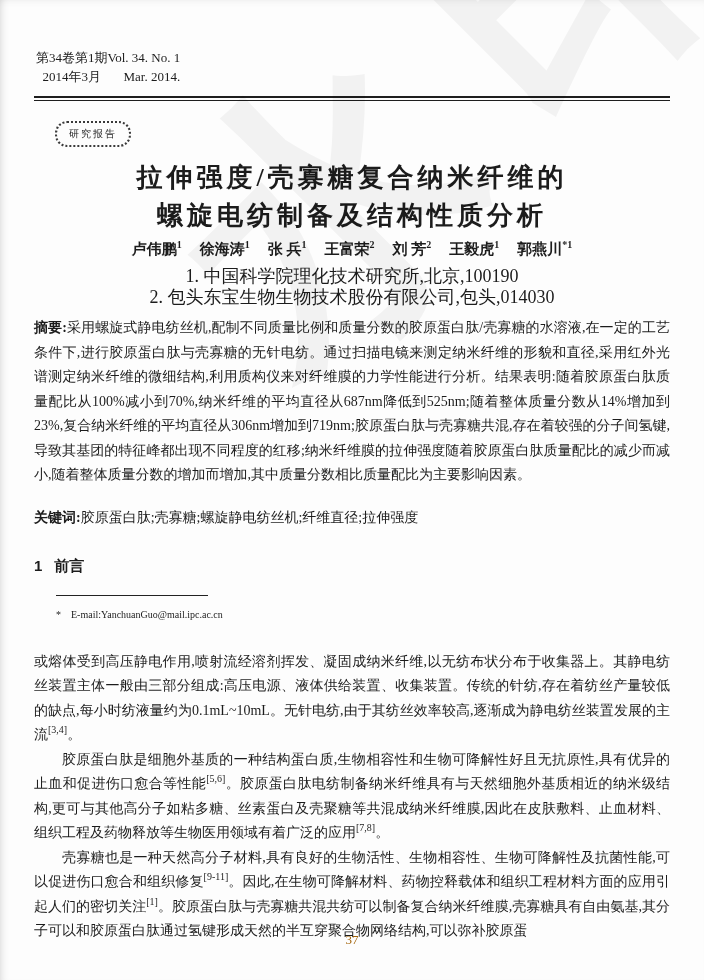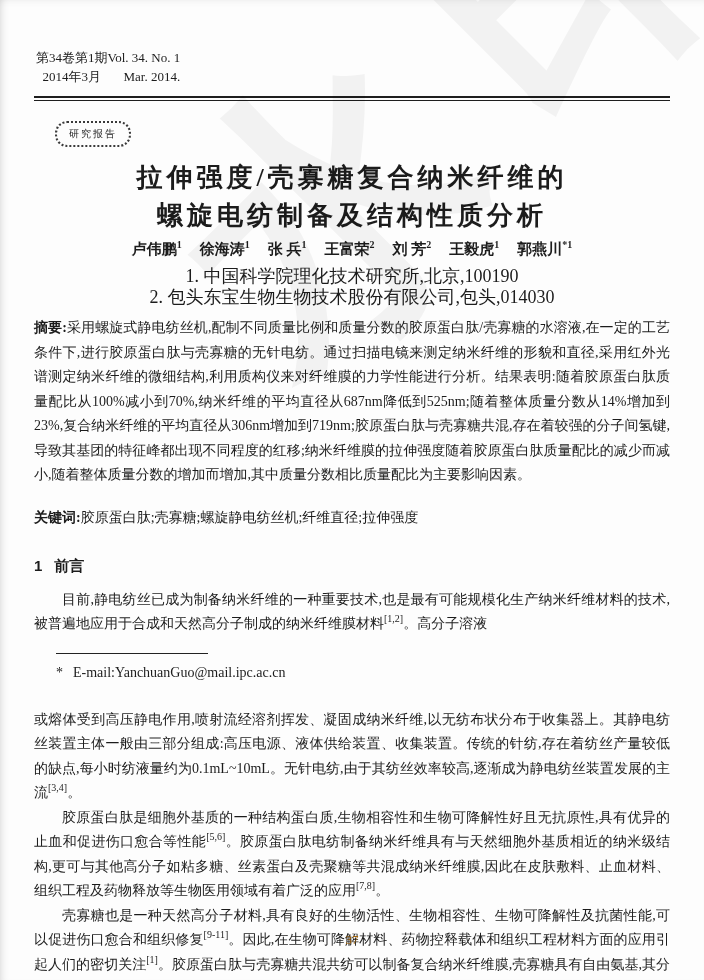--- a/index.html
+++ b/index.html
@@ -43,21 +43,21 @@
   .col p { text-align:justify; }
   sup { font-size:10px; line-height:0; }
   .lead-bold { font-weight:bold; }
   .abstract-para { margin-bottom:18px; }
   .keywords-para { margin-bottom:24px; }
   .sec-heading { font-family:"Liberation Sans","DejaVu Sans",sans-serif; font-weight:bold; font-size:15px; margin:2px 0 9px 0; }
   .sec-heading .sec-num { margin-right:12px; }
   .indent { text-indent:2em; }
   .rc-para { margin-bottom:0; }
   
-  .footnote { margin-top:16px; font-size:14px; line-height:19px; }
+  .footnote { margin-top:16px; font-size:10px; line-height:19px; }
   .footnote-rule { width:152px; border-top:1.2px solid #222; margin:0 0 9px 22px; }
   .footnote-text { padding-left:22px; }
   .footnote-text .marker { margin-right:10px; }
   
   .page-number { position:absolute; bottom:32px; left:0; right:0; text-align:center; font-size:13px; color:#a16207; }
 </style>
 </head>
 <body>
 
 <div class="page">
@@ -103,21 +103,20 @@
 
   <div class="columns">
 
     <div class="col">
       <p class="abstract-para"><b class="lead-bold">摘要:</b><span>采用螺旋式静电纺丝机,配制不同质量比例和质量分数的胶原蛋白肽/壳寡糖的水溶液,在一定的工艺条件下,进行胶原蛋白肽与壳寡糖的无针电纺。通过扫描电镜来测定纳米纤维的形貌和直径,采用红外光谱测定纳米纤维的微细结构,利用质构仪来对纤维膜的力学性能进行分析。结果表明:随着胶原蛋白肽质量配比从100%减小到70%,纳米纤维的平均直径从687nm降低到525nm;随着整体质量分数从14%增加到23%,复合纳米纤维的平均直径从306nm增加到719nm;胶原蛋白肽与壳寡糖共混,存在着较强的分子间氢键,导致其基团的特征峰都出现不同程度的红移;纳米纤维膜的拉伸强度随着胶原蛋白肽质量配比的减少而减小,随着整体质量分数的增加而增加,其中质量分数相比质量配比为主要影响因素。</span></p>
 
       <p class="keywords-para"><b class="lead-bold">关键词:</b><span>胶原蛋白肽;壳寡糖;螺旋静电纺丝机;纤维直径;拉伸强度</span></p>
 
       <div class="sec-heading"><span class="sec-num">1</span><span>前言</span></div>
 
-      <p class="indent">目前,静电纺丝已成为制备纳米纤维的一种重要技术,也是最有可能规模化生产纳米纤维材料的技术,被普遍地应用于合成和天然高分子制成的纳米纤维膜材料<sup>[1,2]</sup>。高分子溶液</p>
 
       <div class="footnote">
         <div class="footnote-rule"></div>
         <div class="footnote-text"><span class="marker">*</span><span>E-mail:YanchuanGuo@mail.ipc.ac.cn</span></div>
       </div>
     </div>
 
     <div class="col">
       <p class="rc-para">或熔体受到高压静电作用,喷射流经溶剂挥发、凝固成纳米纤维,以无纺布状分布于收集器上。其静电纺丝装置主体一般由三部分组成:高压电源、液体供给装置、收集装置。传统的针纺,存在着纺丝产量较低的缺点,每小时纺液量约为0.1mL~10mL。无针电纺,由于其纺丝效率较高,逐渐成为静电纺丝装置发展的主流<sup>[3,4]</sup>。</p>
       <p class="rc-para indent">胶原蛋白肽是细胞外基质的一种结构蛋白质,生物相容性和生物可降解性好且无抗原性,具有优异的止血和促进伤口愈合等性能<sup>[5,6]</sup>。胶原蛋白肽电纺制备纳米纤维具有与天然细胞外基质相近的纳米级结构,更可与其他高分子如粘多糖、丝素蛋白及壳聚糖等共混成纳米纤维膜,因此在皮肤敷料、止血材料、组织工程及药物释放等生物医用领域有着广泛的应用<sup>[7,8]</sup>。</p>

